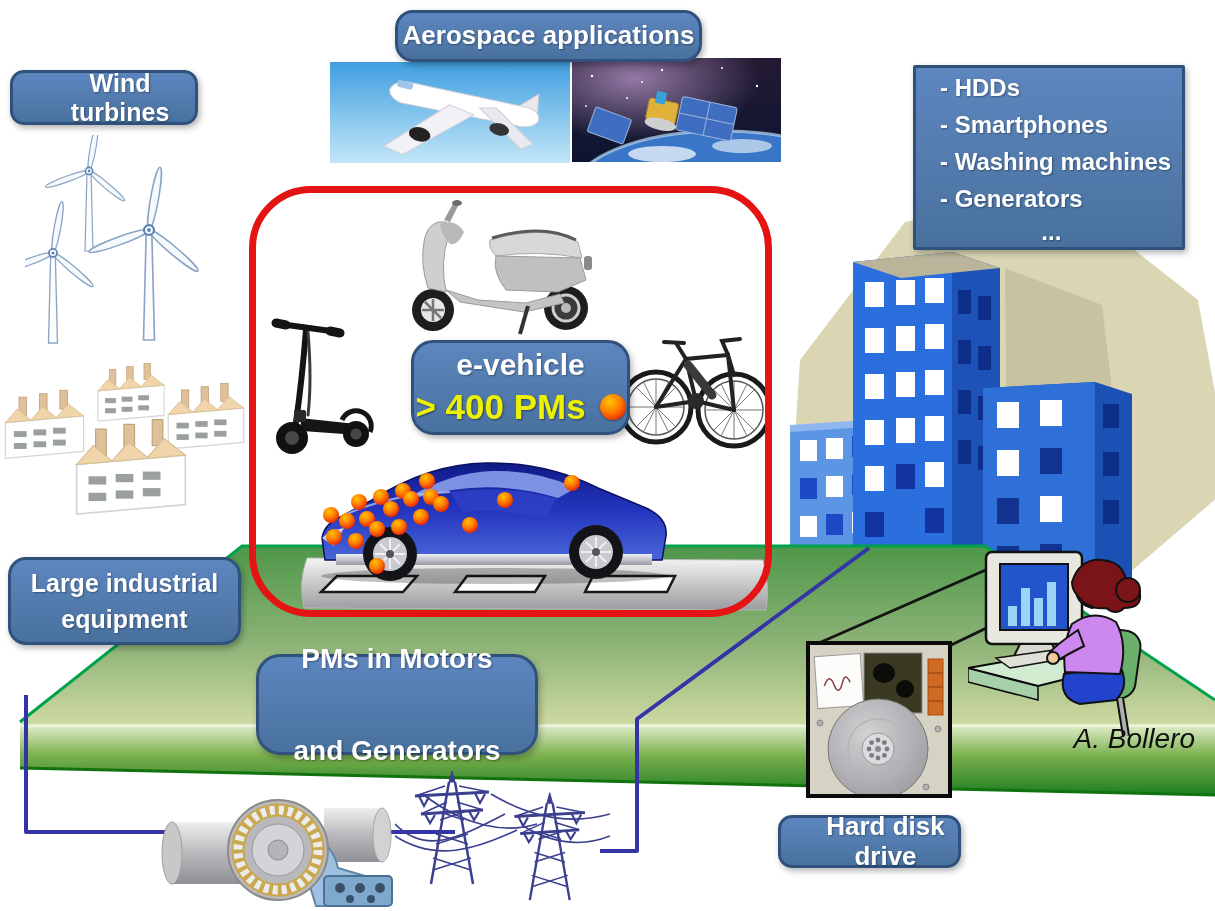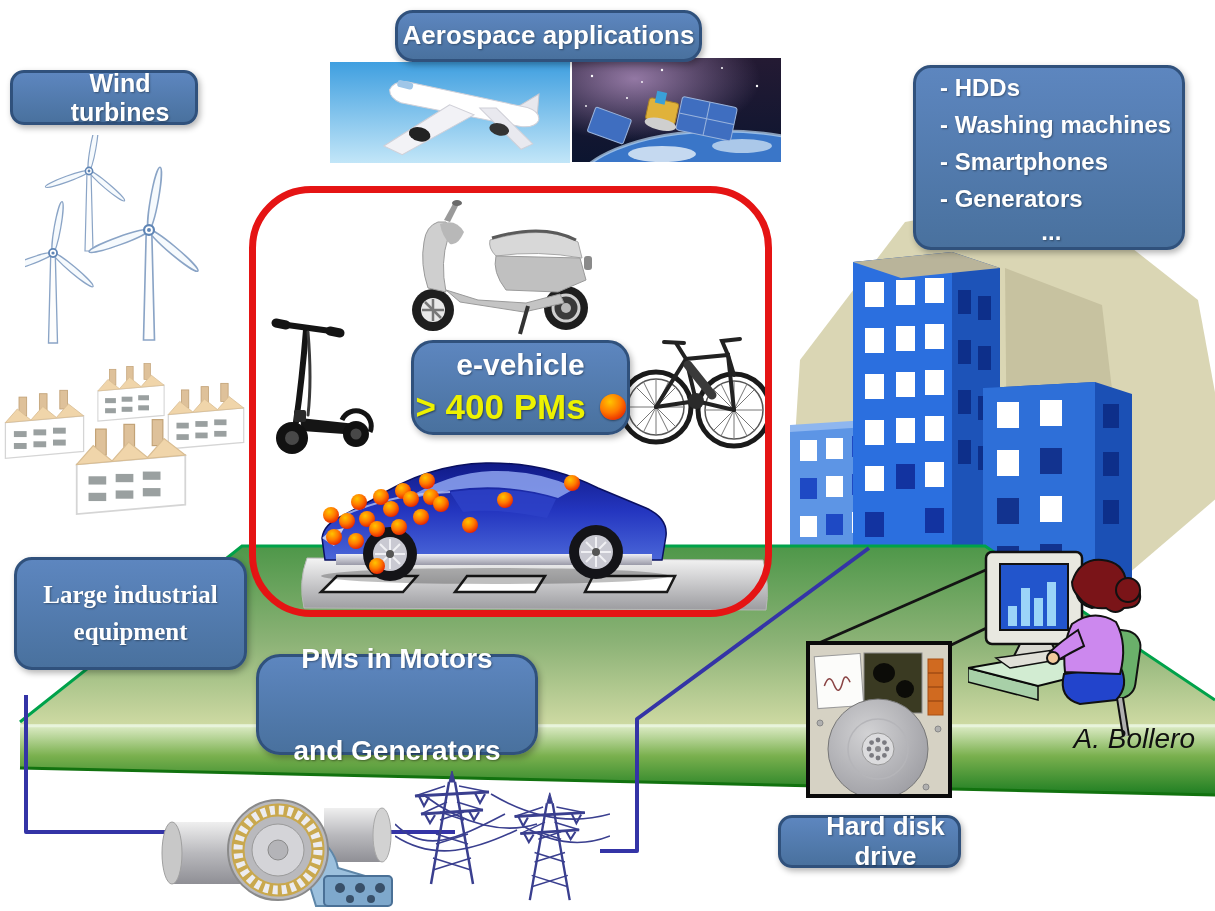--- a/index.html
+++ b/index.html
@@ -507,37 +507,37 @@
   </svg>
 
   <div class="lbl small" style="left:10px;top:70px;width:188px;height:55px;font-size:25px;">
     <span>Wind turbines</span>
   </div>
 
   <div class="lbl" style="left:395px;top:10px;width:307px;height:52px;font-size:26px;text-align:right;">
     <span>Aerospace applications</span>
   </div>
 
-  <div class="lbl consumer" style="left:913px;top:65px;width:272px;height:185px;border-radius:18px;">
+  <div class="lbl consumer" style="left:913px;top:65px;width:272px;height:185px;border-radius:2px;">
     <span>- HDDs</span>
+    <span>- Smartphones</span>
     <span>- Washing machines</span>
-    <span>- Smartphones</span>
     <span>- Generators</span>
     <span class="more">...</span>
   </div>
 
   <div class="lbl" style="left:383px;top:340px;width:219px;height:95px;border-radius:22px;margin-left:28px;">
     <span class="ev-title">e-vehicle</span>
     <span class="ev-row">
       <span class="ev-count">&gt; 400 PMs</span>
       <span class="pm-dot"></span>
     </span>
   </div>
 
-  <div class="lbl" style="left:14px;top:557px;width:233px;height:113px;font-size:25px;line-height:1.45;font-family:Liberation Serif, serif;">
+  <div class="lbl" style="left:8px;top:557px;width:233px;height:88px;font-size:25px;line-height:1.45;">
     <span>Large industrial</span>
     <span>equipment</span>
   </div>
 
   <div class="lbl" style="left:256px;top:654px;width:282px;height:101px;font-size:28px;line-height:1.55;border-radius:24px;gap:48px;">
     <span>PMs in Motors</span>
     <span>and Generators</span>
   </div>
 
   <div class="lbl small" style="left:778px;top:815px;width:183px;height:53px;font-size:26px;">

